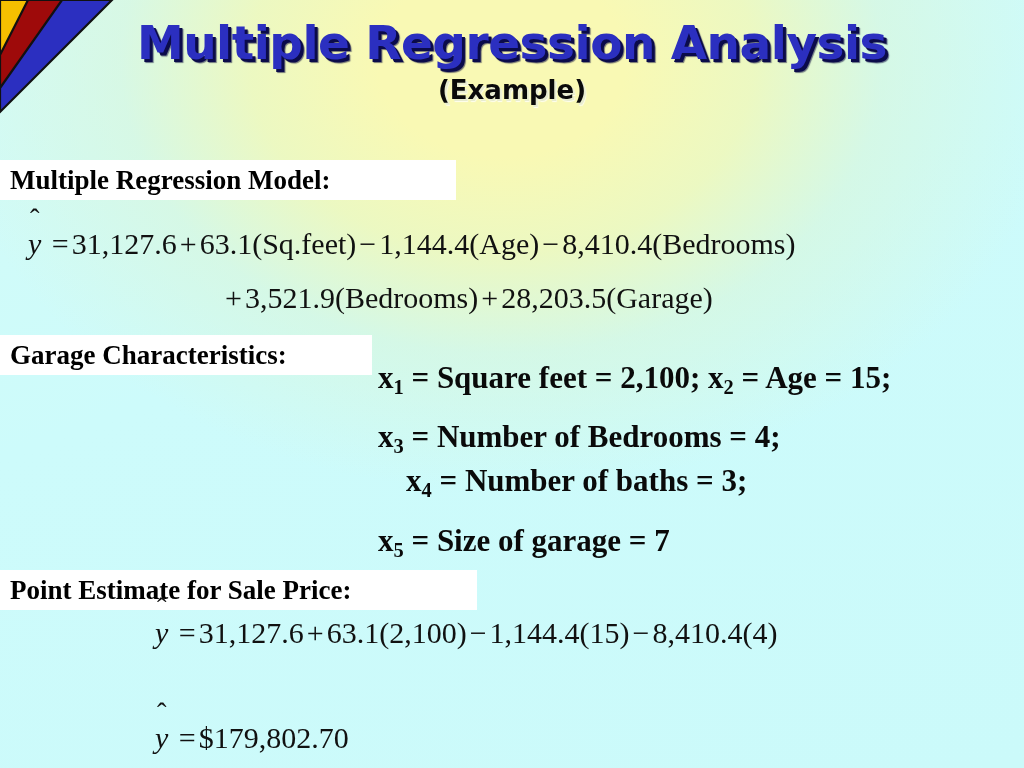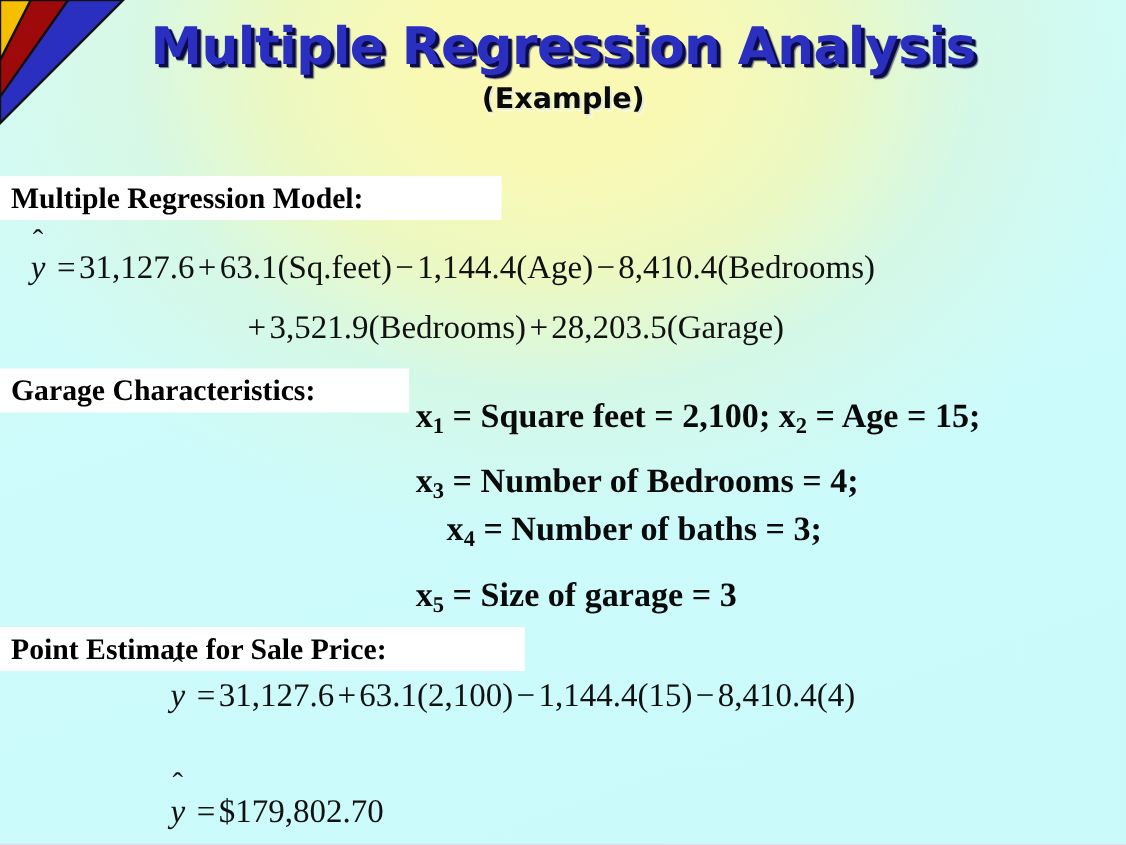--- a/index.html
+++ b/index.html
@@ -175,21 +175,21 @@
 
   <div class="char-line" id="char-2">
     x<sub>3</sub><span> = Number of Bedrooms = 4;</span>
   </div>
 
   <div class="char-line" id="char-3">
     x<sub>4</sub><span> = Number of baths = 3;</span>
   </div>
 
   <div class="char-line" id="char-4">
-    x<sub>5</sub><span> = Size of garage = 3</span>
+    x<sub>5</sub><span> = Size of garage = 7</span>
   </div>
 
   <div class="section-heading" id="heading-point">Point Estimate for Sale Price:</div>
 
   <div class="eq" id="eq-point-1">
     <span class="yhat">y<span class="hat">̂</span></span>
     <span class="op">=</span><span>31,127.6</span><span class="op">+</span>63.1(2,100)<span class="op">−</span>1,144.4(15)<span class="op">−</span>8,410.4(4)
   </div>
 
 

